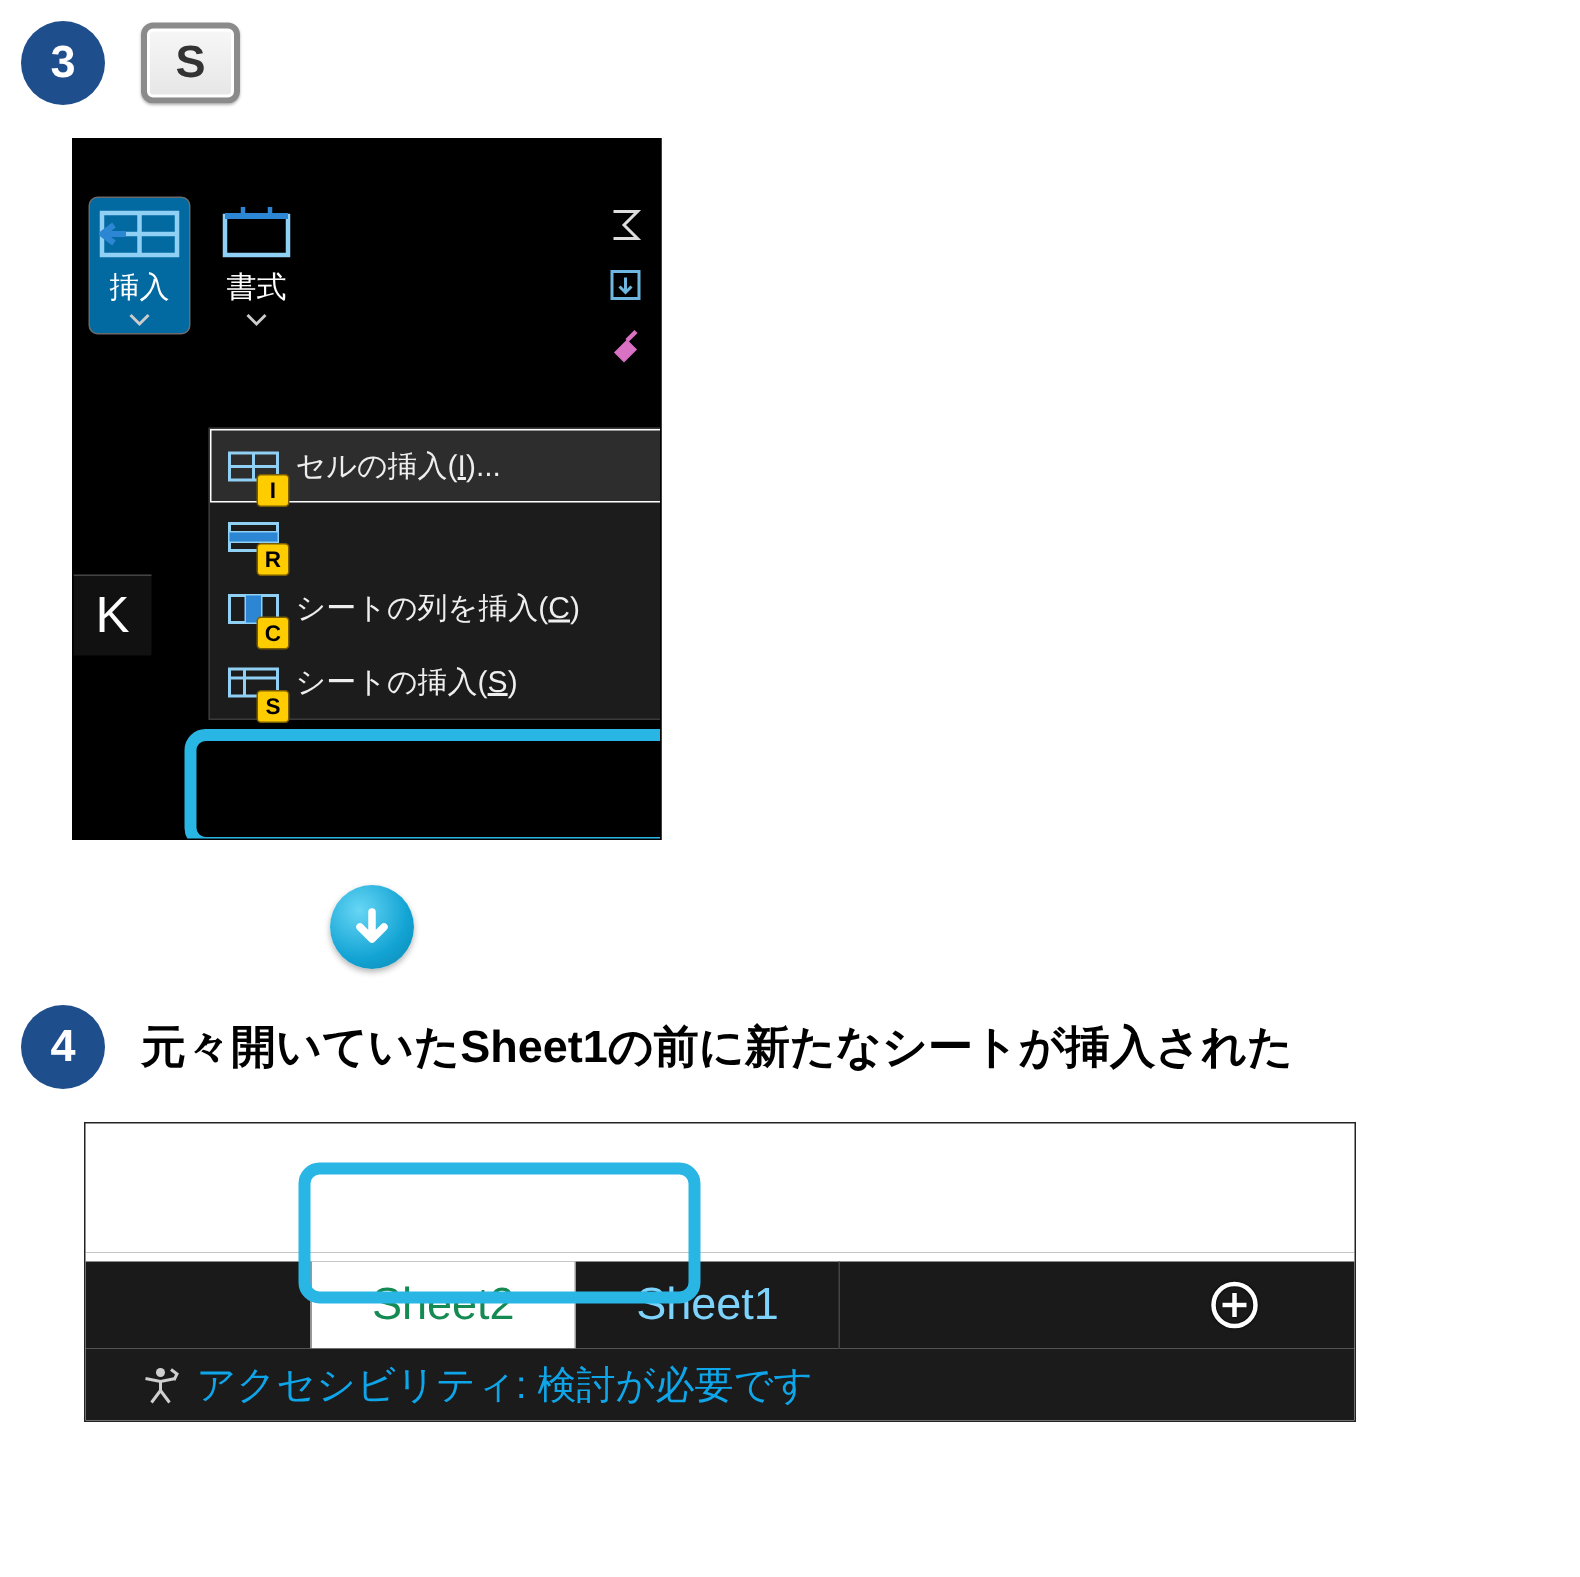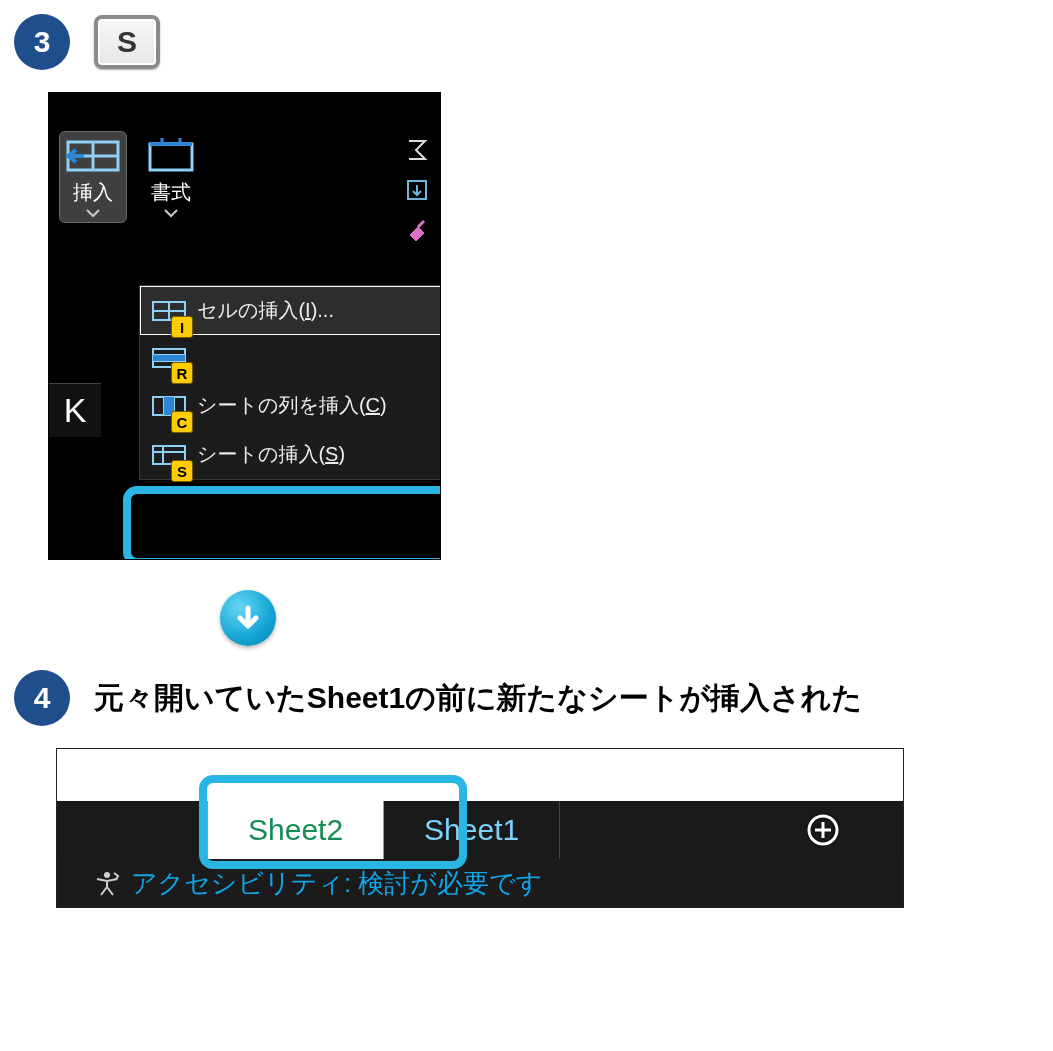--- a/index.html
+++ b/index.html
@@ -35,21 +35,21 @@
   .ribbon-shot {
     margin-left: 34px; width: 393px; height: 468px;
     background: #000; color: #fff; position: relative; overflow: hidden;
     border: 1px solid #000;
   }
   .ribbon-buttons { display: flex; align-items: flex-start; padding: 38px 10px 12px 10px; gap: 10px; }
   .rb-btn {
     display: flex; flex-direction: column; align-items: center; gap: 6px;
     padding: 4px 6px; border: 1px solid transparent; border-radius: 6px;
   }
-  .rb-btn.active { border-color: #6b6b6b; background: #404040; font-family: Liberation Serif, serif; }
+  .rb-btn.active { border-color: #6b6b6b; background: #0369a1; font-family: Liberation Serif, serif; }
   .rb-icon { width: 54px; height: 40px; position: relative; }
   .rb-label { font-size: 20px; line-height: 1; }
   .chev { width: 14px; height: 10px; }
   .rb-col2 { margin-left: auto; display: flex; flex-direction: column; gap: 14px; padding-top: 6px; }
   .mini { display:flex; align-items:center; gap:6px; color:#e6e6e6; font-size:22px; }
 
   
   .menu {
     position: absolute; left: 90px; top: 192px; width: 308px;
     background: #1c1c1c; border: 1px solid #3a3a3a;
@@ -83,21 +83,21 @@
   .down-arrow {
     width: 56px; height: 56px; margin: 30px 0 24px 206px;
     border-radius: 50%;
     background: radial-gradient(circle at 35% 30%, #67d6f5, #13a4d4 60%, #0b86b0);
     display:flex; align-items:center; justify-content:center;
     box-shadow: 0 2px 4px rgba(0,0,0,.3);
   }
 
   
   .tabs-shot {
-    margin: 16px 0 0 42px; width: 848px; height: 160px;
+    margin: 16px 0 0 42px; width: 848px; height: 200px;
     border: 1px solid #222; background: #fff; position: relative; overflow:hidden;
   }
   .tabs-row {
     position:absolute; bottom:48px; left:0; right:0; height:64px;
     background:#1a1a1a; border-top:6px solid #fff; display:flex; align-items:stretch;
   }
   .tab {
     padding: 0 40px; display:flex; align-items:center; font-size:30px;
   }
   .tab.active { background:#fff; color:#168a53; border-left:1px solid #999; border-right:1px solid #999; }

